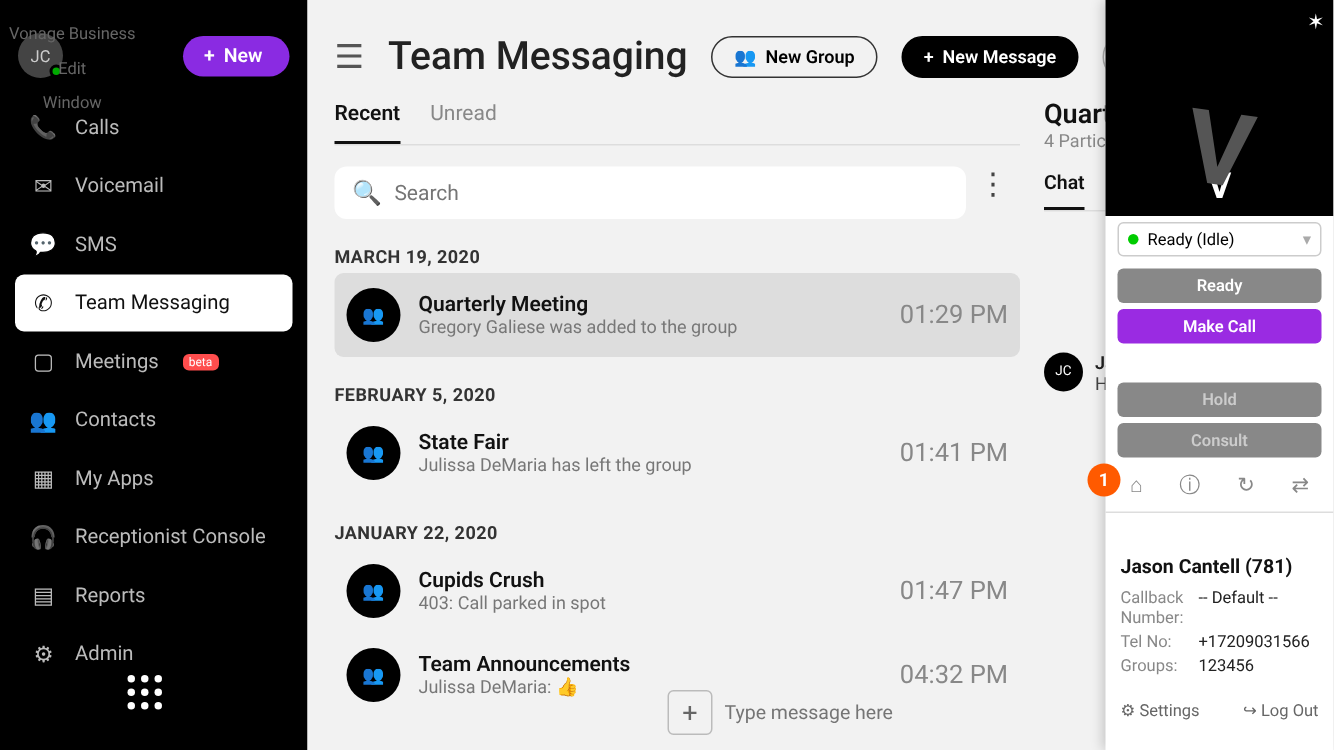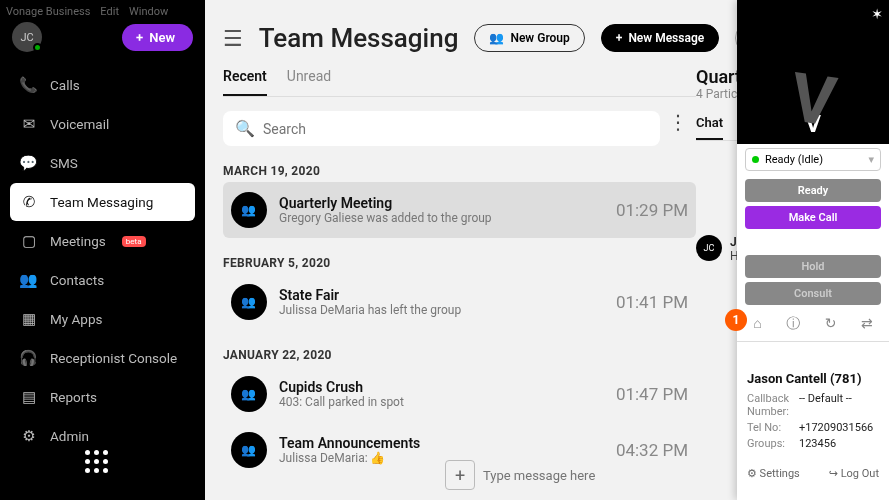--- a/index.html
+++ b/index.html
@@ -1,19 +1,19 @@
 <!DOCTYPE html>
 <html><head>
 <meta charset="utf-8">
 <style>
 * { box-sizing: border-box; margin: 0; padding: 0; font-family: -apple-system, BlinkMacSystemFont, "Segoe UI", Roboto, sans-serif; }
 body { width: 889px; height: 500px; overflow: hidden; background: #f5f5f5; position: relative; }
 
 
-.menubar { position: absolute; top: 2px; left: 0; height: 18px; display: flex; align-items: center; gap: 10px; padding-left: 6px; font-size: 11px; color: #666; z-index: 5; }
+.menubar { position: absolute; top: 16px; left: 0; height: 18px; display: flex; align-items: center; gap: 10px; padding-left: 6px; font-size: 11px; color: #666; z-index: 5; flex-direction: column; }
 
 
 .sidebar { position: absolute; top: 0; left: 0; width: 205px; height: 500px; background: #000; color: #bbb; display: flex; flex-direction: column; padding-top: 22px; }
 .sidebar-head { display: flex; align-items: center; justify-content: space-between; padding: 0 12px 14px 12px; }
 .avatar-sm { width: 30px; height: 30px; border-radius: 50%; background: #444; color: #ccc; font-size: 11px; display: flex; align-items: center; justify-content: center; position: relative; }
 .presence-dot { position: absolute; bottom: 0; right: 0; width: 9px; height: 9px; border-radius: 50%; background: #0a0; border: 2px solid #000; }
 .new-btn { background: #8a2be2; color: #fff; border: none; border-radius: 18px; padding: 6px 18px 6px 14px; font-size: 13px; font-weight: 600; display: flex; align-items: center; gap: 6px; cursor: pointer; }
 .nav { display: flex; flex-direction: column; gap: 1px; padding: 0 10px; }
 .nav-item { display: flex; align-items: center; gap: 12px; padding: 10px 10px; border-radius: 6px; cursor: pointer; font-size: 13.5px; color: #bbb; }
 .nav-item.active { background: #fff; color: #111; }
@@ -24,21 +24,21 @@
 
 
 .main { position: absolute; left: 205px; top: 0; right: 0; bottom: 0; background: #f2f2f2; }
 .topbar { display: flex; align-items: center; gap: 16px; padding: 22px 18px 10px 18px; }
 .hamburger { font-size: 22px; color: #555; cursor: pointer; }
 h1.page-title { font-size: 26px; font-weight: 500; color: #222; }
 .pill-btn { border: 1.5px solid #333; background: transparent; border-radius: 18px; padding: 6px 14px; font-size: 12px; font-weight: 600; display: inline-flex; align-items: center; gap: 6px; cursor: pointer; }
 .pill-btn.dark { background: #000; color: #fff; border-color: #000; }
 .circle-btn { width: 32px; height: 32px; border-radius: 50%; border: 1.5px solid #aaa; display: flex; align-items: center; justify-content: center; cursor: pointer; font-size: 15px; }
 
-.content { display: flex; padding: 0 18px; height: calc(500px - 70px); }
+.content { display: flex; padding: 0 18px; gap: 16px; height: calc(500px - 70px); }
 .col-left { flex: 1; display: flex; flex-direction: column; }
 .tabs { display: flex; gap: 20px; font-size: 14px; color: #888; border-bottom: 1px solid #ddd; }
 .tab { padding: 4px 0 10px; cursor: pointer; }
 .tab.active { color: #111; font-weight: 600; border-bottom: 2px solid #111; }
 .search-row { display: flex; align-items: center; margin-top: 14px; background: #fff; border-radius: 8px; padding: 8px 12px; }
 .search-row input { flex: 1; border: none; outline: none; font-size: 14px; background: transparent; }
 .kebab { font-size: 20px; color: #444; padding: 0 8px; cursor: pointer; }
 .date-hdr { font-size: 12px; font-weight: 700; color: #333; margin: 18px 0 4px; letter-spacing: 0.3px; }
 .msg-item { display: flex; align-items: center; gap: 12px; padding: 10px 8px; border-radius: 6px; cursor: pointer; }
 .msg-item.selected { background: #ddd; }

